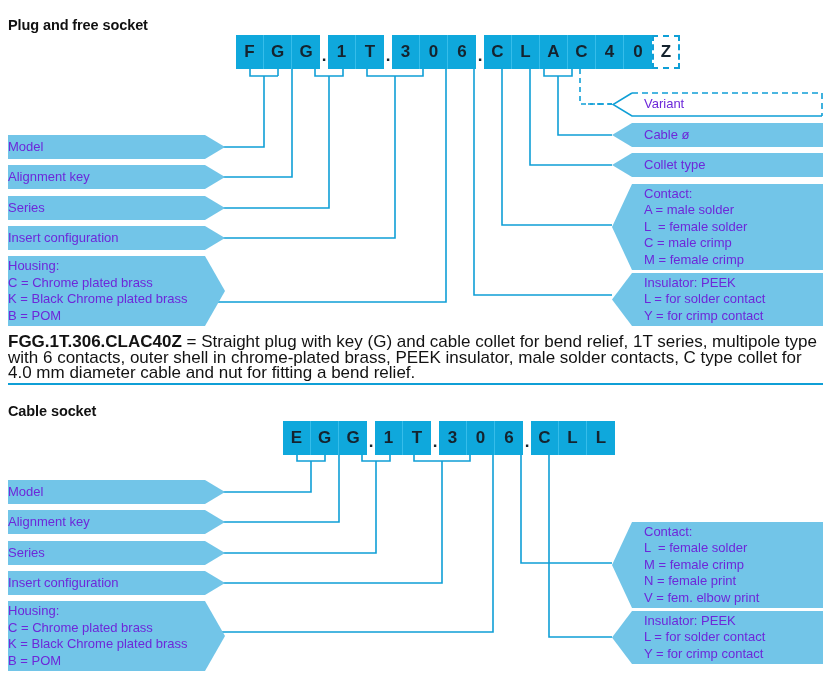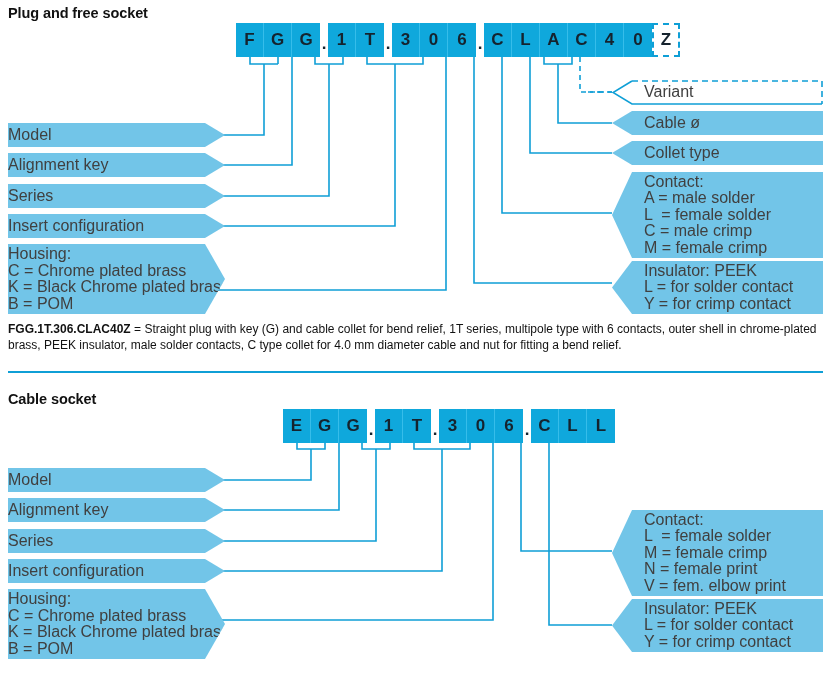--- a/index.html
+++ b/index.html
@@ -4,21 +4,21 @@
 <style>
   html,body{margin:0;padding:0;}
   body{
     width:831px;height:699px;
     background:#ffffff;
     font-family:"Liberation Sans",sans-serif;
     color:#1a1a1a;
     position:relative;
     overflow:hidden;
   }
-  .stage{position:absolute;left:0;top:0;width:831px;height:609px;}
+  .stage{position:absolute;left:0;top:12px;width:831px;height:609px;}
 
   
   .section-title{
     position:absolute;
     font-size:14.5px;
     font-weight:bold;
     color:#111111;
     letter-spacing:-0.1px;
     white-space:nowrap;
   }
@@ -69,43 +69,43 @@
     
     clip-path:polygon(0 0, calc(100% - 20px) 0, 100% 50%, calc(100% - 20px) 100%, 0 100%);
     padding-left:0;
   }
   .flag-right{
     
     clip-path:polygon(20px 0, 100% 0, 100% 100%, 20px 100%, 0 50%);
     padding-left:32px;
   }
   .flag-text{
-    font-size:16px;
-    color:#404040;
+    font-size:13px;
+    color:#6d28d9;
     line-height:16.5px;
     white-space:pre;
   }
   .flag-variant{
     position:absolute;
     background:#ffffff;
     box-sizing:border-box;
     display:flex;align-items:center;
     padding-left:32px;
   }
   .flag-variant .vbox{
     position:absolute;left:0;top:0;right:0;bottom:0;
   }
 
   
   svg.leaders{position:absolute;left:0;top:0;width:831px;height:699px;pointer-events:none;}
 
   
   .caption{
     position:absolute;
-    font-size:12px;
+    font-size:17px;
     line-height:15.5px;
     color:#121212;
     width:820px;
   }
   .caption b{font-weight:bold;}
 </style>
 </head>
 <body>
 
 <div class="stage">

